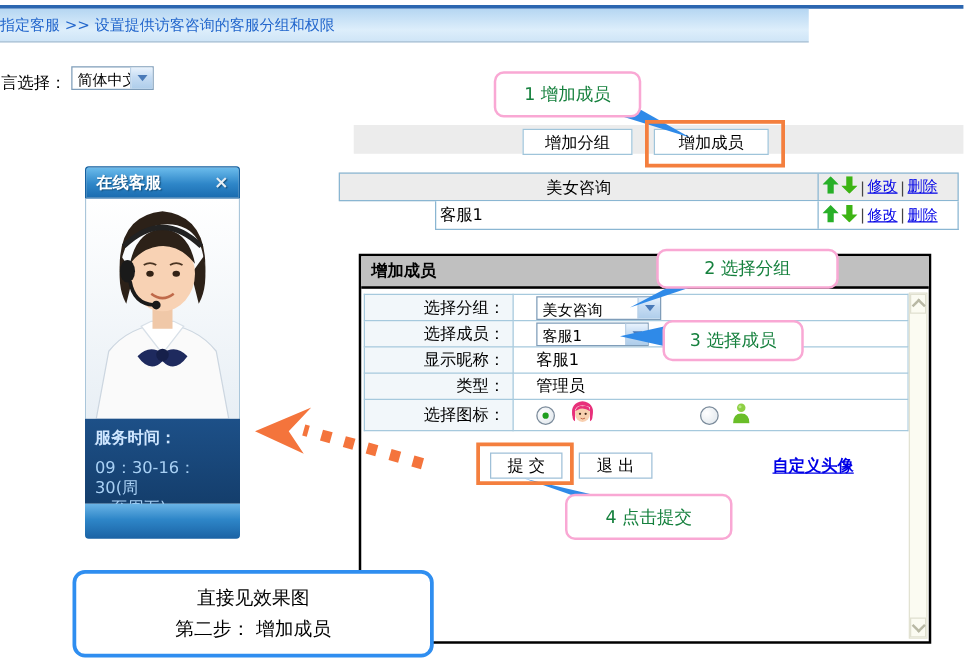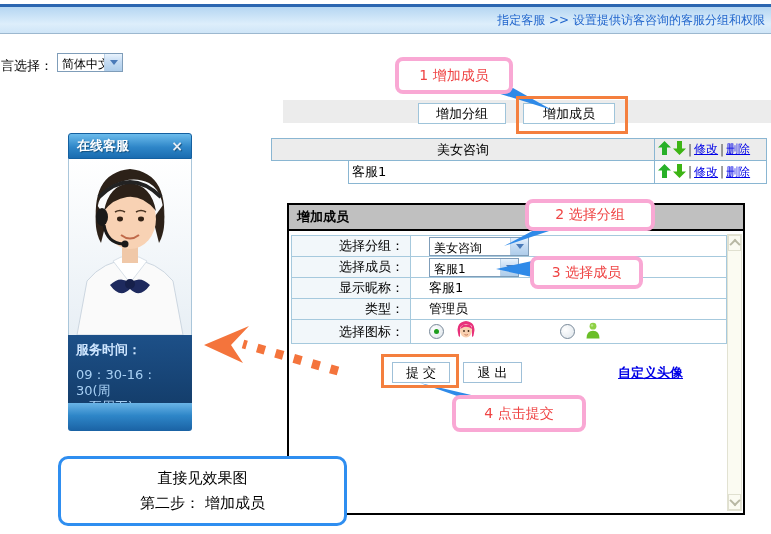--- a/index.html
+++ b/index.html
@@ -1,22 +1,22 @@
 <!DOCTYPE html>
 <html><head>
 <meta charset="utf-8">
 <style>
   html,body{margin:0;padding:0;background:#fff;}
   .page{position:relative;width:771px;height:534px;overflow:hidden;background:#fff;
         font-family:"DejaVu Sans",sans-serif;font-size:13px;color:#000;}
   
   .top-dark-line{position:absolute;left:0;top:4px;width:771px;height:3px;background:#2b66b0;}
-  .top-band{position:absolute;left:0;top:7px;width:771px;height:26px;
+  .top-band{position:absolute;left:0;top:7px;width:647px;height:26px;
             background:linear-gradient(180deg,#b5d6f2,#ddeefb 65%,#cfe5f7);
-            border-bottom:1px solid #9cb8cf;display:flex;align-items:center;justify-content:flex-end;}
+            border-bottom:1px solid #9cb8cf;display:flex;align-items:center;justify-content:flex-start;}
   .crumb{color:#2266cc;font-size:12px;padding-right:6px;cursor:pointer;}
   
   .lang-label{position:absolute;left:1px;top:57px;font-size:13px;}
   .xp-select{position:absolute;display:flex;align-items:stretch;border:1px solid #7f9db9;background:#fff;height:19px;font-size:12px;box-sizing:border-box;}
   .xp-select .val{flex:1;padding:2px 3px 0 4px;white-space:nowrap;overflow:hidden;}
   .xp-select .btn{width:17px;background:linear-gradient(180deg,#e9f3fd,#c6dcf3 45%,#aecdea);
        border-left:1px solid #bcd2e8;display:flex;align-items:center;justify-content:center;cursor:pointer;}
   .xp-select .chev{width:0;height:0;border-left:4px solid transparent;border-right:4px solid transparent;border-top:5px solid #4a7ab8;}
   .lang-select{left:57px;top:53px;width:66px;}
   
@@ -71,22 +71,22 @@
   .d-link{position:absolute;color:#0000e6;font-weight:bold;font-size:13px;text-decoration:underline;cursor:pointer;font-family:Liberation Serif, serif;}
   .d-scroll{position:absolute;right:1px;top:29px;bottom:2px;width:15px;background:#fbfbf2;border:1px solid #e2e2d2;box-sizing:border-box;cursor:pointer;}
   .d-scroll-btn{position:absolute;left:0;width:13px;height:16px;background:#fbfbf2;border:1px solid #e0e0d0;box-sizing:border-box;display:flex;align-items:center;justify-content:center;cursor:pointer;}
   .d-scroll-btn.up{top:0;}
   .d-scroll-btn.down{bottom:0;}
   .sc-chev{width:6px;height:6px;border-left:2px solid #b8b8a4;border-top:2px solid #b8b8a4;}
   .sc-chev.up{transform:rotate(45deg) translate(1px,1px);}
   .sc-chev.down{transform:rotate(225deg) translate(1px,1px);}
   
   .overlay{position:absolute;left:0;top:0;width:771px;height:534px;z-index:50;pointer-events:none;}
-  .callout{position:absolute;background:#fff;border:4px solid #f9a8d4;border-radius:8px;z-index:60;
-     display:flex;align-items:center;justify-content:center;font-size:14px;color:#ef4444;box-sizing:border-box;}
+  .callout{position:absolute;background:#fff;border:2px solid #f9a8d4;border-radius:8px;z-index:60;
+     display:flex;align-items:center;justify-content:center;font-size:14px;color:#15803d;box-sizing:border-box;}
   .orange-rect{position:absolute;border:3px solid #f47f3e;z-index:70;box-sizing:border-box;}
   .summary-box{position:absolute;left:58px;top:456px;width:289px;height:70px;box-sizing:border-box;
      background:#fff;border:3px solid #2f8ef0;border-radius:10px;z-index:60;
      display:flex;flex-direction:column;align-items:center;justify-content:center;gap:6px;font-size:15px;}
 </style>
 </head>
 <body>
 
 <div class="page">
 
@@ -266,21 +266,21 @@
   <svg class="overlay">
     <polygon points="494,92 513,88 552,110" fill="#2f8ae8"></polygon>
     <polygon points="536,229 555,229 504,246" fill="#2f8ae8"></polygon>
     <polygon points="532,261 532,277 496,269" fill="#2f8ae8"></polygon>
     <polygon points="463,398 484,398 420,383" fill="#2f8ae8"></polygon>
     <line x1="338" y1="371" x2="243" y2="344" stroke="#f4743c" stroke-width="9" stroke-dasharray="8 11"></line>
     <polygon points="204,345 249,326 231,345 243,363" fill="#f4743c"></polygon>
   </svg>
 
   <div class="callout" style="left:395px;top:57px;width:118px;height:37px;">1 增加成员</div>
-  <div class="callout" style="left:525px;top:199px;width:130px;height:32px;">2 选择分组</div>
+  <div class="callout" style="left:525px;top:199px;width:146px;height:32px;">2 选择分组</div>
   <div class="callout" style="left:530px;top:256px;width:113px;height:33px;">3 选择成员</div>
   <div class="callout" style="left:452px;top:395px;width:134px;height:37px;">4 点击提交</div>
 
   <div class="orange-rect" style="left:516px;top:96px;width:112px;height:38px;"></div>
   <div class="orange-rect" style="left:381px;top:354px;width:78px;height:34px;"></div>
 
   <div class="summary-box">
     <div>直接见效果图</div>
     <div>第二步： 增加成员</div>
   </div>

